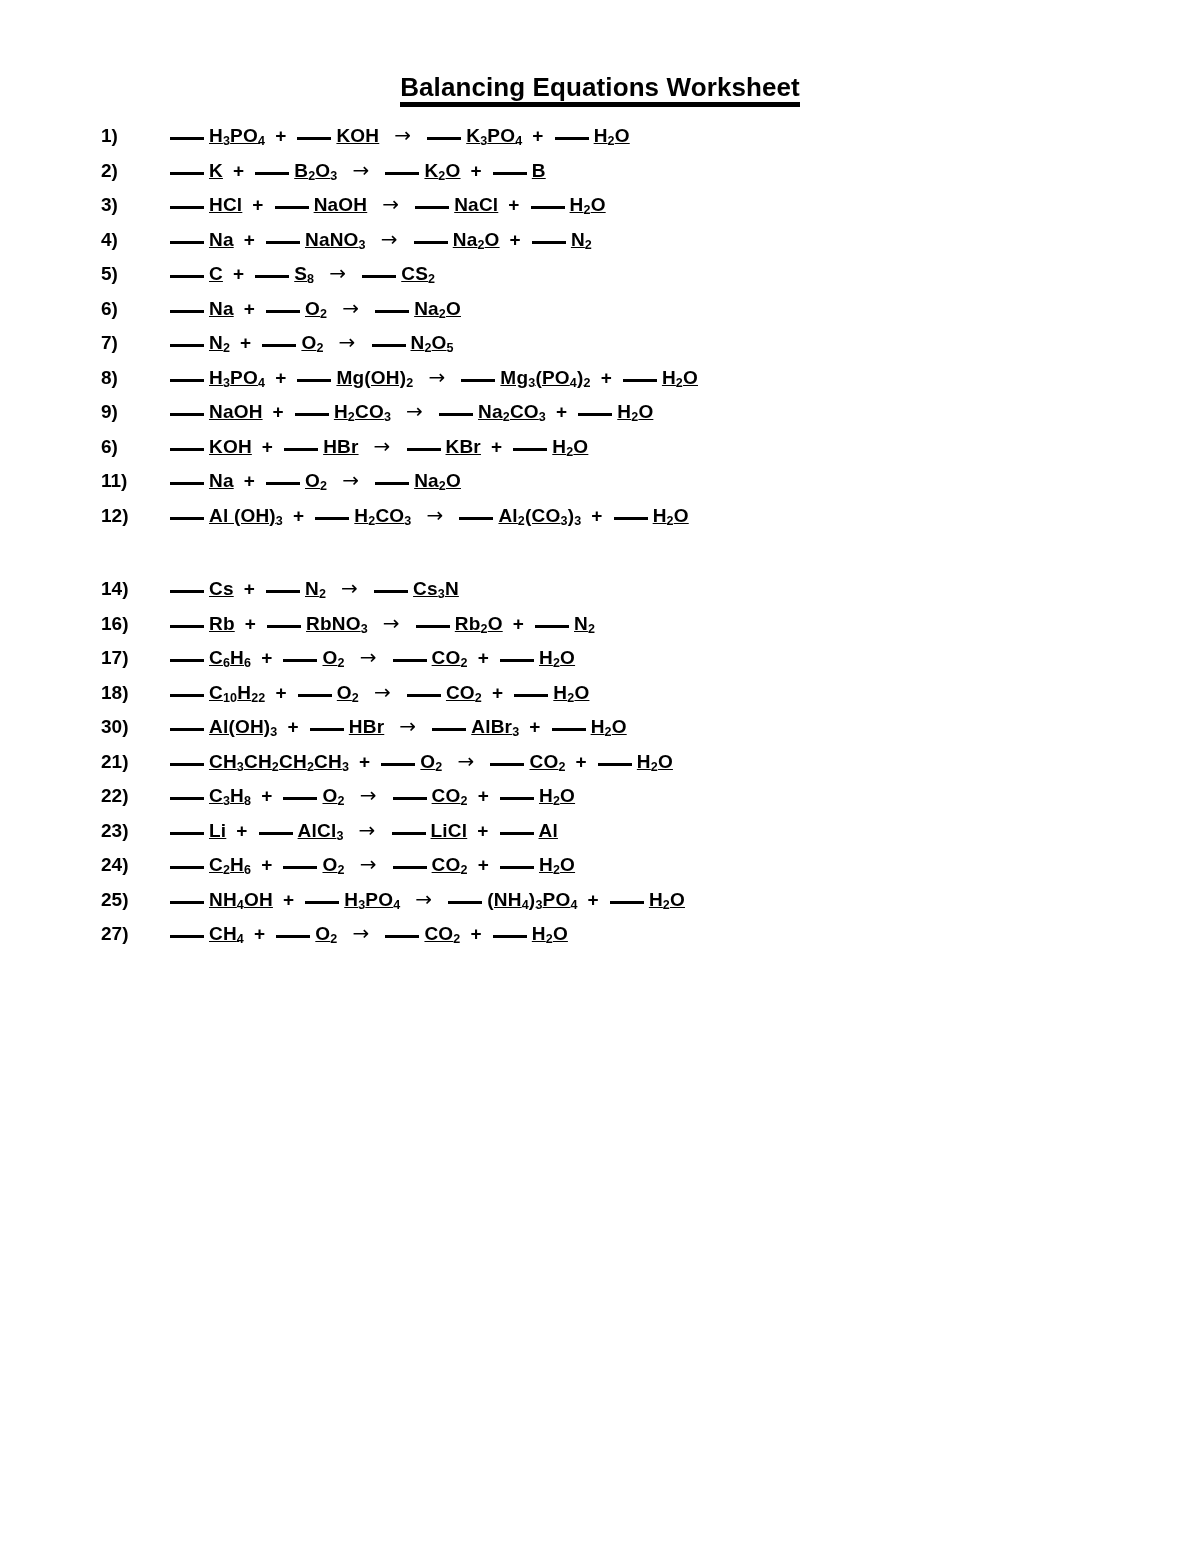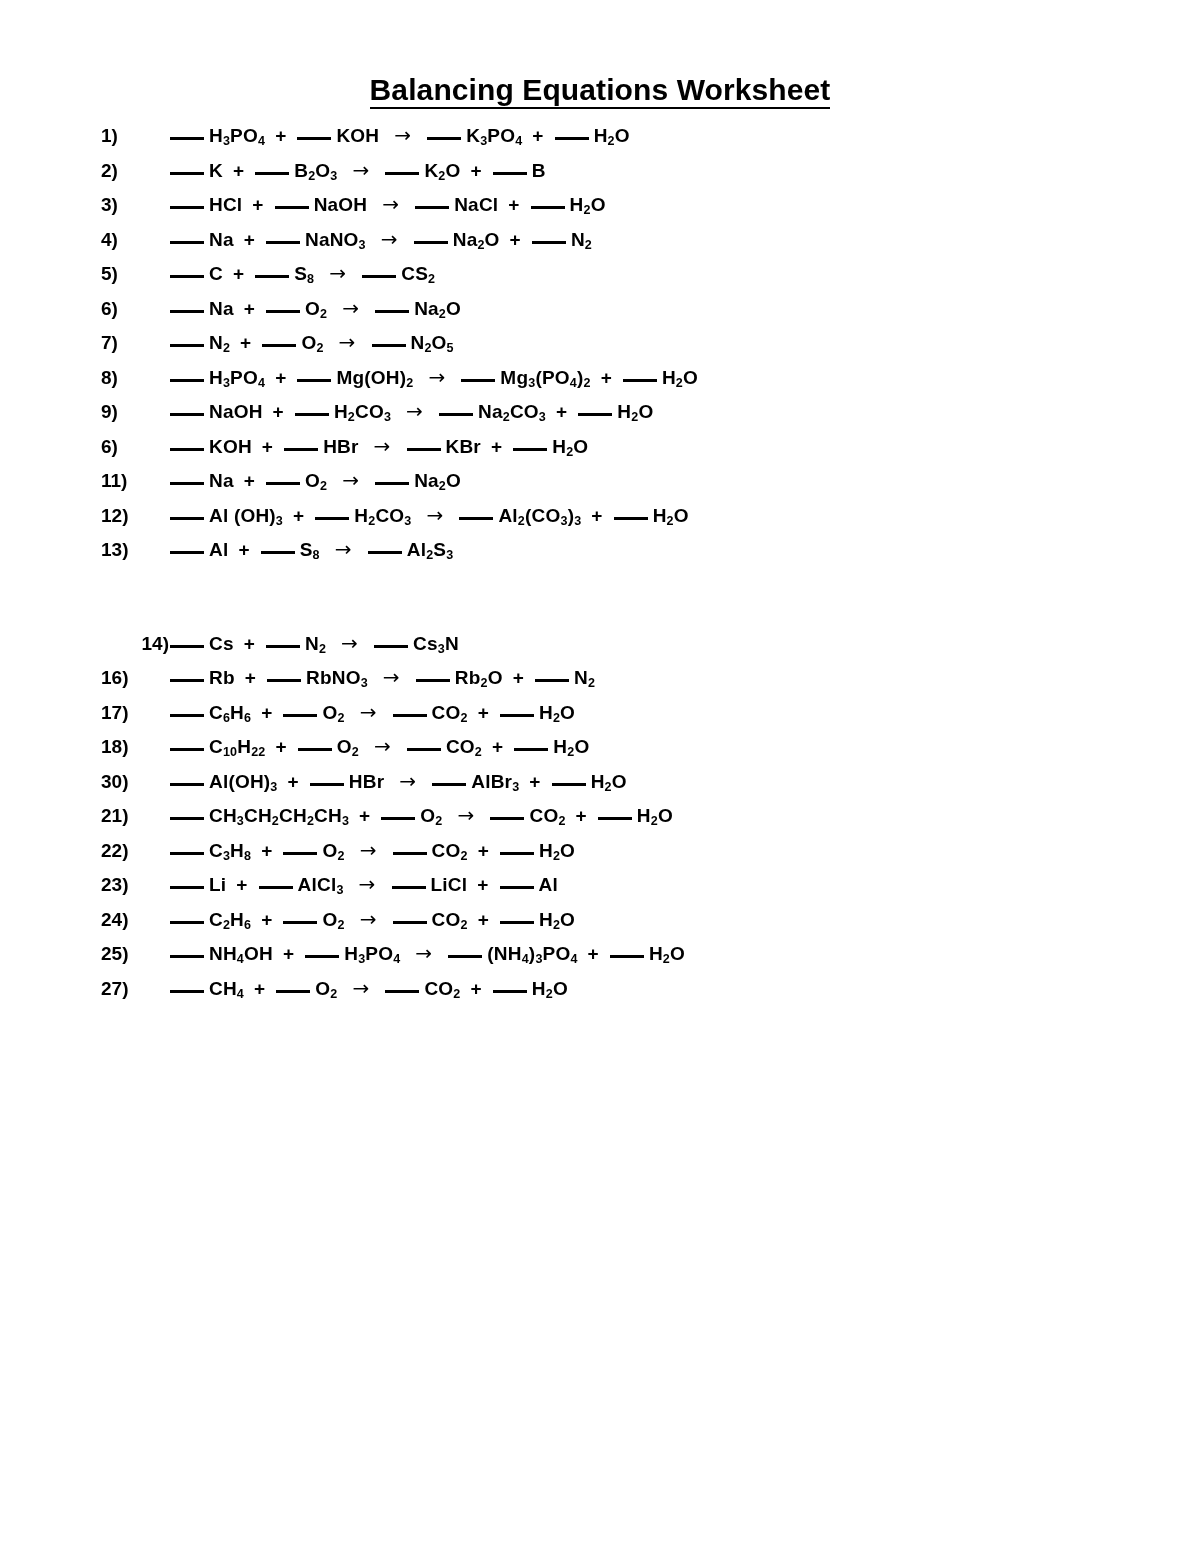--- a/index.html
+++ b/index.html
@@ -28,61 +28,61 @@
   .title-row {
     position: absolute;
     left: 0;
     top: 74px;
     width: 1200px;
     text-align: center;
   }
   .worksheet-title {
     display: inline-block;
     font-family: "Liberation Sans", sans-serif;
-    font-size: 30px;
+    font-size: 26px;
     font-weight: bold;
     letter-spacing: 0.1px;
     line-height: 1.05;
-    border-bottom: 2px solid #000000;
+    border-bottom: 5px solid #000000;
     padding-bottom: 1px;
     white-space: nowrap;
   }
 
   
   .eq-list {
     position: absolute;
     left: 0;
     top: 123px;
     width: 1200px;
   }
   .eq-row {
     display: flex;
     align-items: baseline;
     height: 34.5px;
     padding-left: 101px;
     box-sizing: border-box;
   }
   .eq-row.gap-before {
-    margin-top: 59px;
-    text-align: right;
+    margin-top: 39px;
   }
   .eq-num {
     flex: 0 0 68px;
     font-size: 19px;
     font-weight: bold;
     font-family: "Liberation Sans", sans-serif;
     white-space: nowrap;
   }
   .eq-body {
     flex: 0 1 auto;
     font-size: 19px;
     font-weight: bold;
     font-family: "Liberation Sans", sans-serif;
     white-space: nowrap;
     letter-spacing: 0.2px;
+    text-decoration: underline;
   }
 
   
   .blank {
     display: inline-block;
     width: 34px;
     border-bottom: 3px solid #000;
     margin-right: 5px;
     margin-left: 1px;
     vertical-align: 2px;
@@ -160,24 +160,20 @@
         <span class="eq-body"><span class="blank" title="___"></span><span>KOH</span><span class="sp"></span><span class="op">+</span><span class="sp"></span><span class="blank" title="___"></span><span>HBr</span><span class="sp2"></span><span class="arrow">→</span><span class="sp2"></span><span class="blank" title="___"></span><span>KBr</span><span class="sp"></span><span class="op">+</span><span class="sp"></span><span class="blank" title="___"></span><span>H<sub>2</sub>O</span></span>
       </div>
       <div class="eq-row">
         <span class="eq-num">11)</span>
         <span class="eq-body"><span class="blank" title="___"></span><span>Na</span><span class="sp"></span><span class="op">+</span><span class="sp"></span><span class="blank" title="___"></span><span>O<sub>2</sub></span><span class="sp2"></span><span class="arrow">→</span><span class="sp2"></span><span class="blank" title="___"></span><span>Na<sub>2</sub>O</span></span>
       </div>
       <div class="eq-row">
         <span class="eq-num">12)</span>
         <span class="eq-body"><span class="blank" title="___"></span><span>Al&nbsp;(OH)<sub>3</sub></span><span class="sp"></span><span class="op">+</span><span class="sp"></span><span class="blank" title="___"></span><span>H<sub>2</sub>CO<sub>3</sub></span><span class="sp2"></span><span class="arrow">→</span><span class="sp2"></span><span class="blank" title="___"></span><span>Al<sub>2</sub>(CO<sub>3</sub>)<sub>3</sub></span><span class="sp"></span><span class="op">+</span><span class="sp"></span><span class="blank" title="___"></span><span>H<sub>2</sub>O</span></span>
       </div>
-      <div class="eq-row">
-        <span class="eq-num">13)</span>
-        <span class="eq-body"><span class="blank" title="___"></span><span>Al</span><span class="sp"></span><span class="op">+</span><span class="sp"></span><span class="blank" title="___"></span><span>S<sub>8</sub></span><span class="sp2"></span><span class="arrow">→</span><span class="sp2"></span><span class="blank" title="___"></span><span>Al<sub>2</sub>S<sub>3</sub></span></span>
-      </div>
       <div class="eq-row gap-before">
         <span class="eq-num">14)</span>
         <span class="eq-body"><span class="blank" title="___"></span><span>Cs</span><span class="sp"></span><span class="op">+</span><span class="sp"></span><span class="blank" title="___"></span><span>N<sub>2</sub></span><span class="sp2"></span><span class="arrow">→</span><span class="sp2"></span><span class="blank" title="___"></span><span>Cs<sub>3</sub>N</span></span>
       </div>
       <div class="eq-row">
         <span class="eq-num">16)</span>
         <span class="eq-body"><span class="blank" title="___"></span><span>Rb</span><span class="sp"></span><span class="op">+</span><span class="sp"></span><span class="blank" title="___"></span><span>RbNO<sub>3</sub></span><span class="sp2"></span><span class="arrow">→</span><span class="sp2"></span><span class="blank" title="___"></span><span>Rb<sub>2</sub>O</span><span class="sp"></span><span class="op">+</span><span class="sp"></span><span class="blank" title="___"></span><span>N<sub>2</sub></span></span>
       </div>
       <div class="eq-row">
         <span class="eq-num">17)</span>

